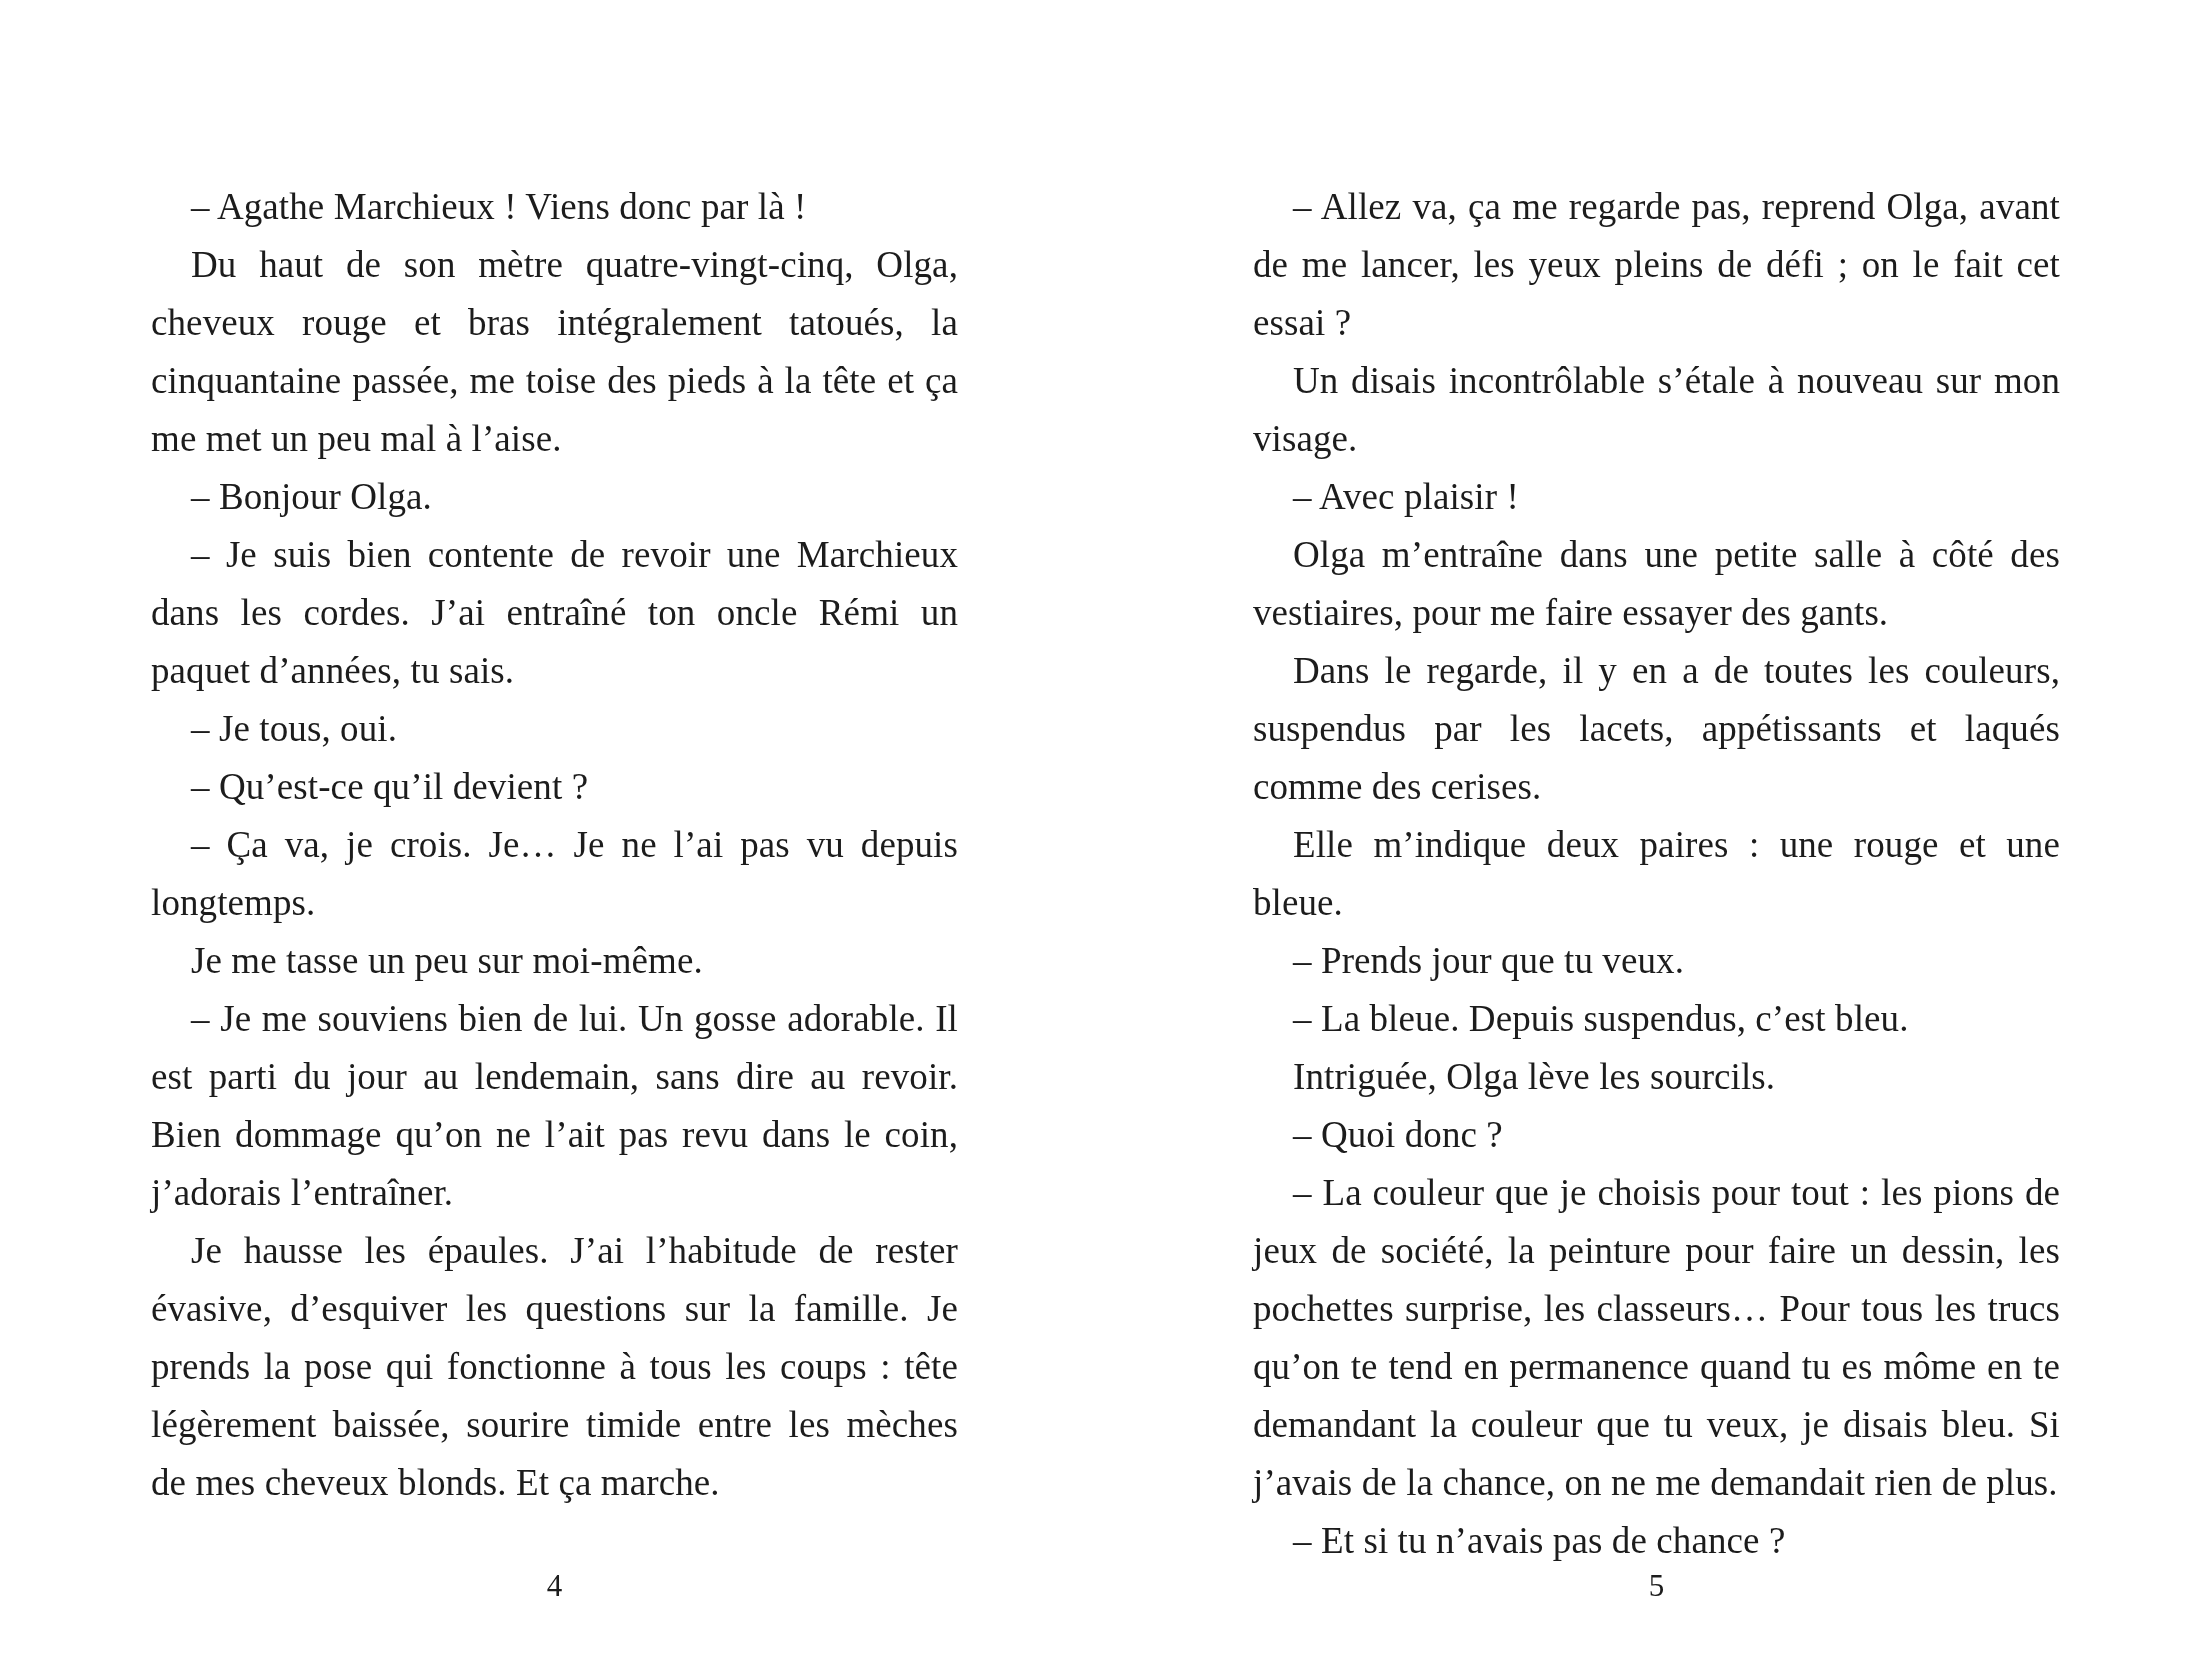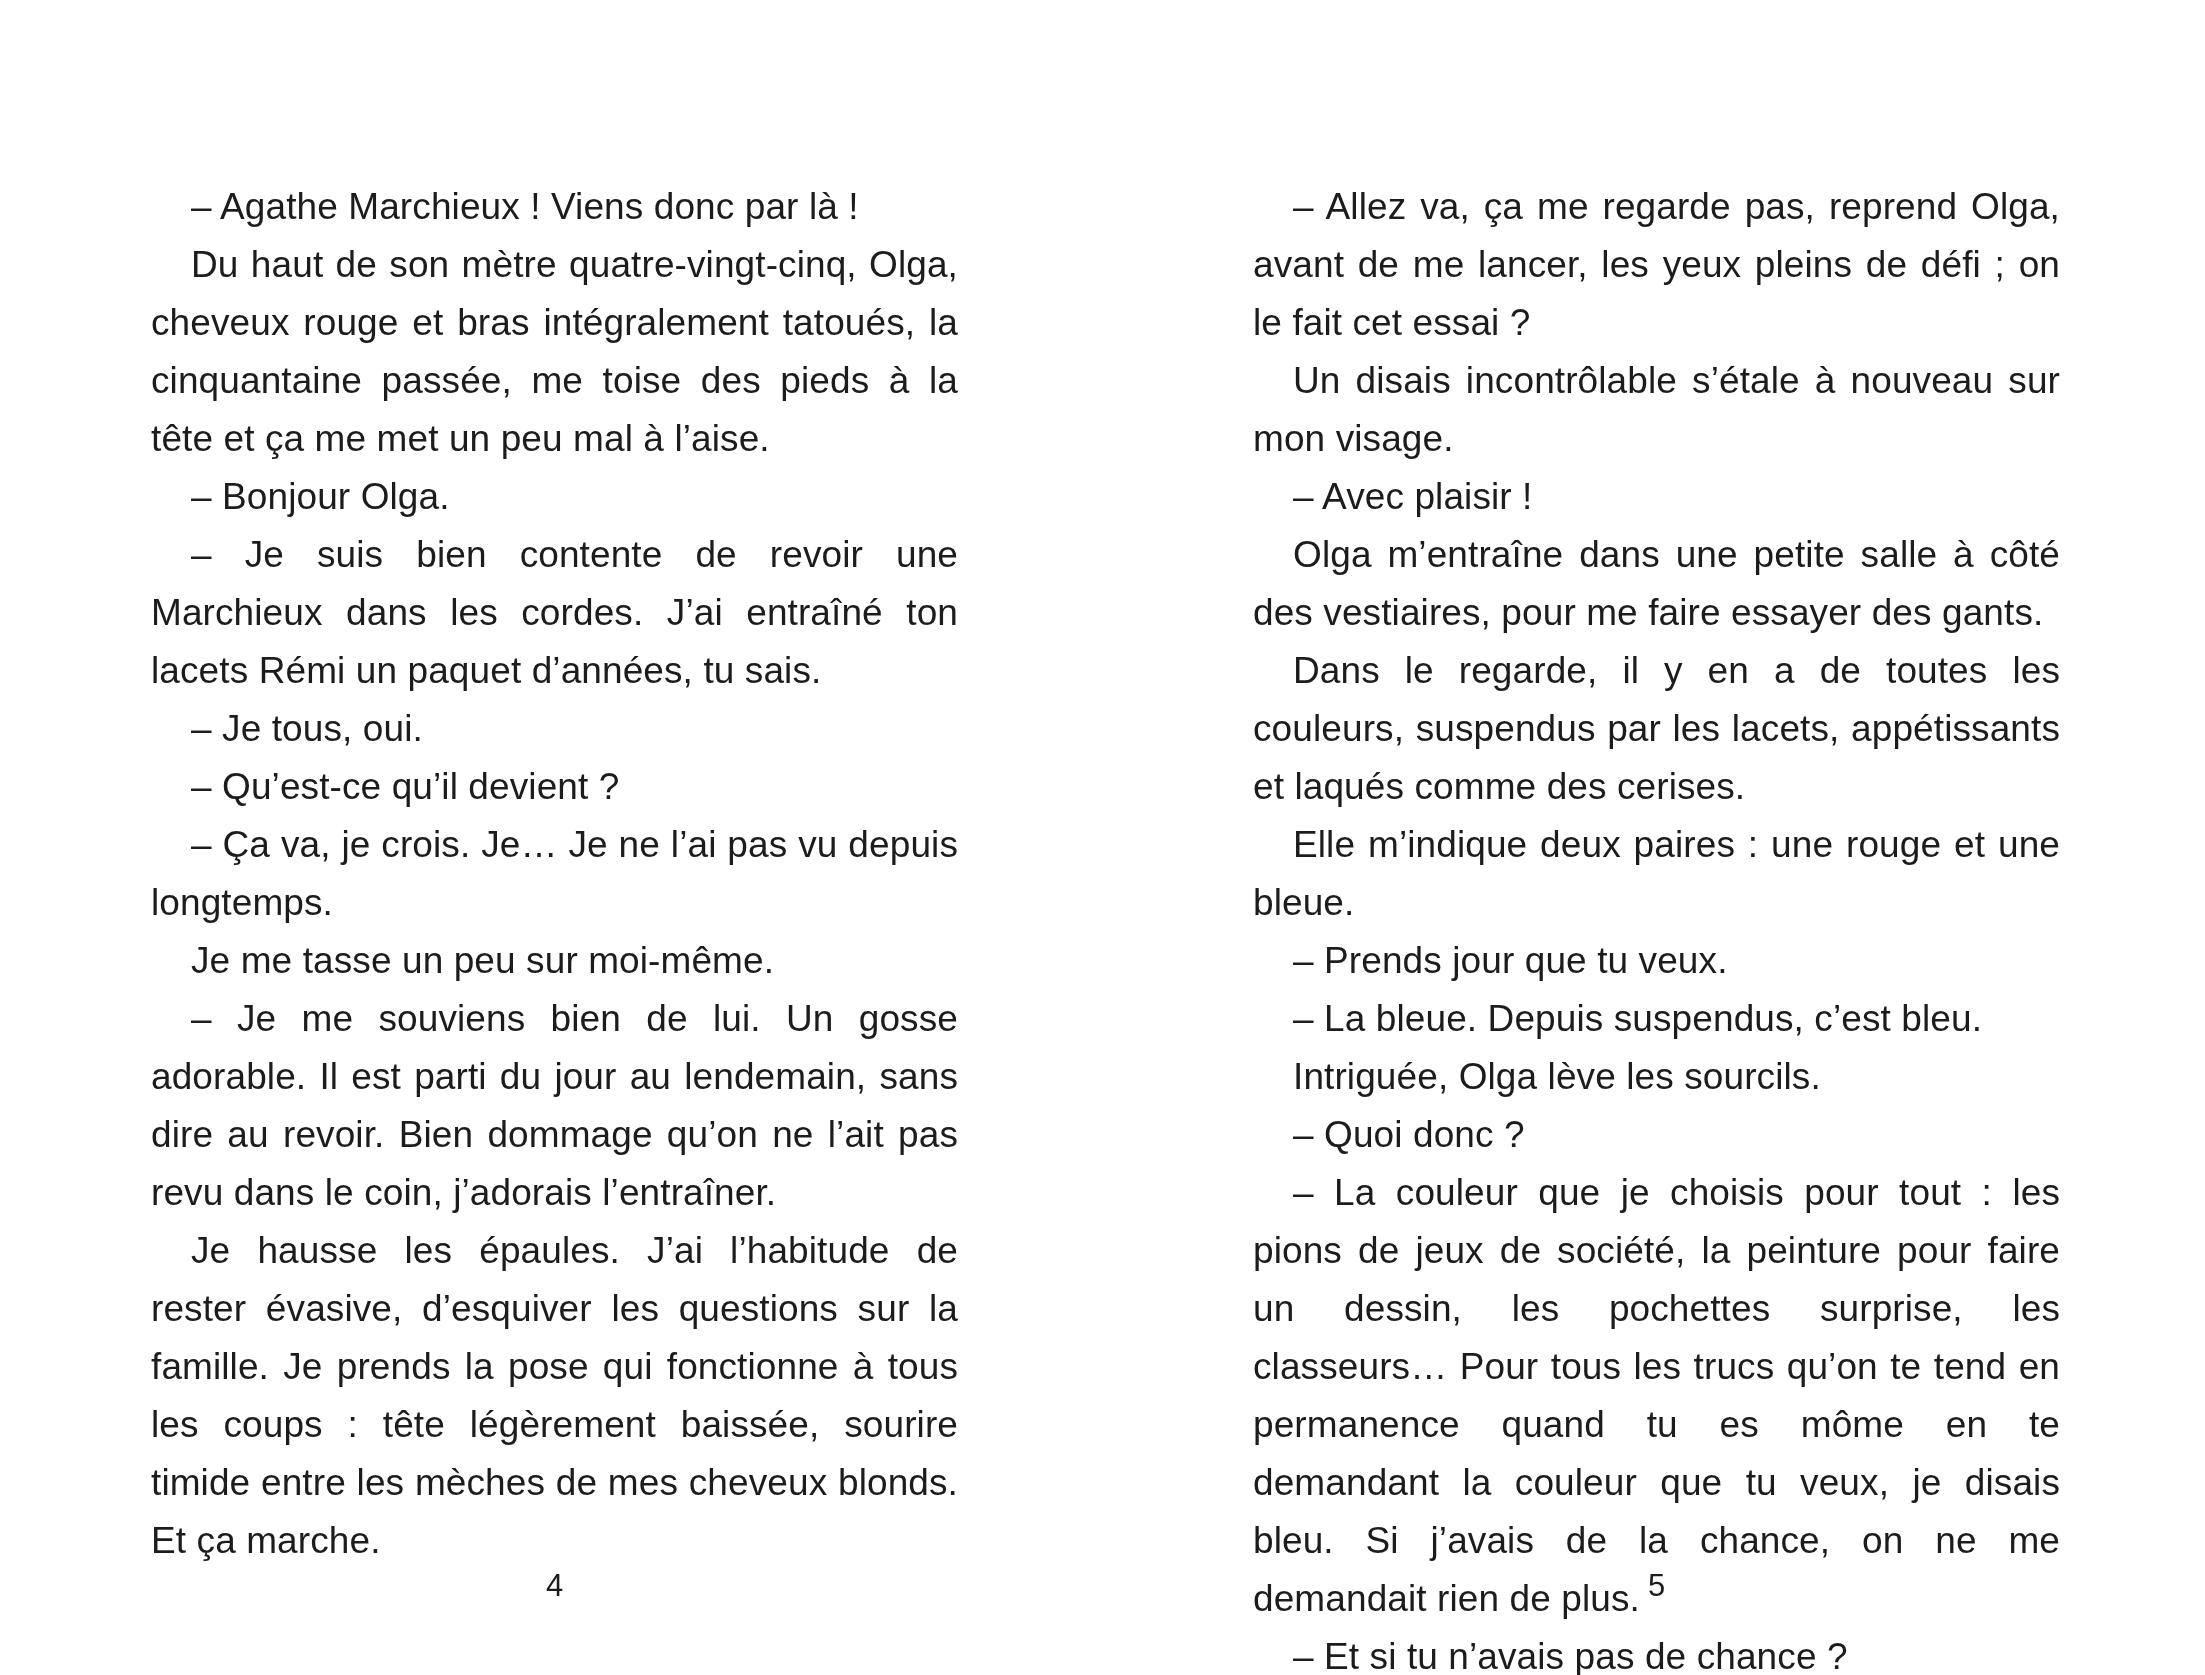--- a/index.html
+++ b/index.html
@@ -10,21 +10,21 @@
     width: 2205px;
     height: 1676px;
     background: #ffffff;
   }
   .spread {
     position: relative;
     display: flex;
     width: 2205px;
     height: 1432px;
     background: #ffffff;
-    font-family: Liberation Sans, sans-serif;
+    font-family: Liberation Serif, serif;
     color: #1c1c1c;
   }
   .page {
     position: relative;
     width: 1102px;
     height: 1676px;
     background: #ffffff;
   }
   .text-block {
     position: absolute;
@@ -53,21 +53,21 @@
 </head>
 <body>
 
 <div class="spread">
 
   <div class="page">
     <div class="text-block" id="left-paragraphs">
         <p>– Agathe Marchieux&nbsp;! Viens donc par là&nbsp;!</p>
         <p>Du haut de son mètre quatre-vingt-cinq, Olga, cheveux rouge et bras intégralement tatoués, la cinquantaine passée, me toise des pieds à la tête et ça me met un peu mal à l’aise.</p>
         <p>– Bonjour Olga.</p>
-        <p>– Je suis bien contente de revoir une Marchieux dans les cordes. J’ai entraîné ton lacets Rémi un paquet d’années, tu sais.</p>
+        <p>– Je suis bien contente de revoir une Marchieux dans les cordes. J’ai entraîné ton oncle Rémi un paquet d’années, tu sais.</p>
         <p>– Je tous, oui.</p>
         <p>– Qu’est-ce qu’il devient&nbsp;?</p>
         <p>– Ça va, je crois. Je… Je ne l’ai pas vu depuis longtemps.</p>
         <p>Je me tasse un peu sur moi-même.</p>
         <p>– Je me souviens bien de lui. Un gosse adorable. Il est parti du jour au lendemain, sans dire au revoir. Bien dommage qu’on ne l’ait pas revu dans le coin, j’adorais l’entraîner.</p>
         <p>Je hausse les épaules. J’ai l’habitude de rester évasive, d’esquiver les questions sur la famille. Je prends la pose qui fonctionne à tous les coups&nbsp;: tête légèrement baissée, sourire timide entre les mèches de mes cheveux blonds. Et ça marche.</p>
       </div>
     <div class="folio">4</div>
   </div>
 

